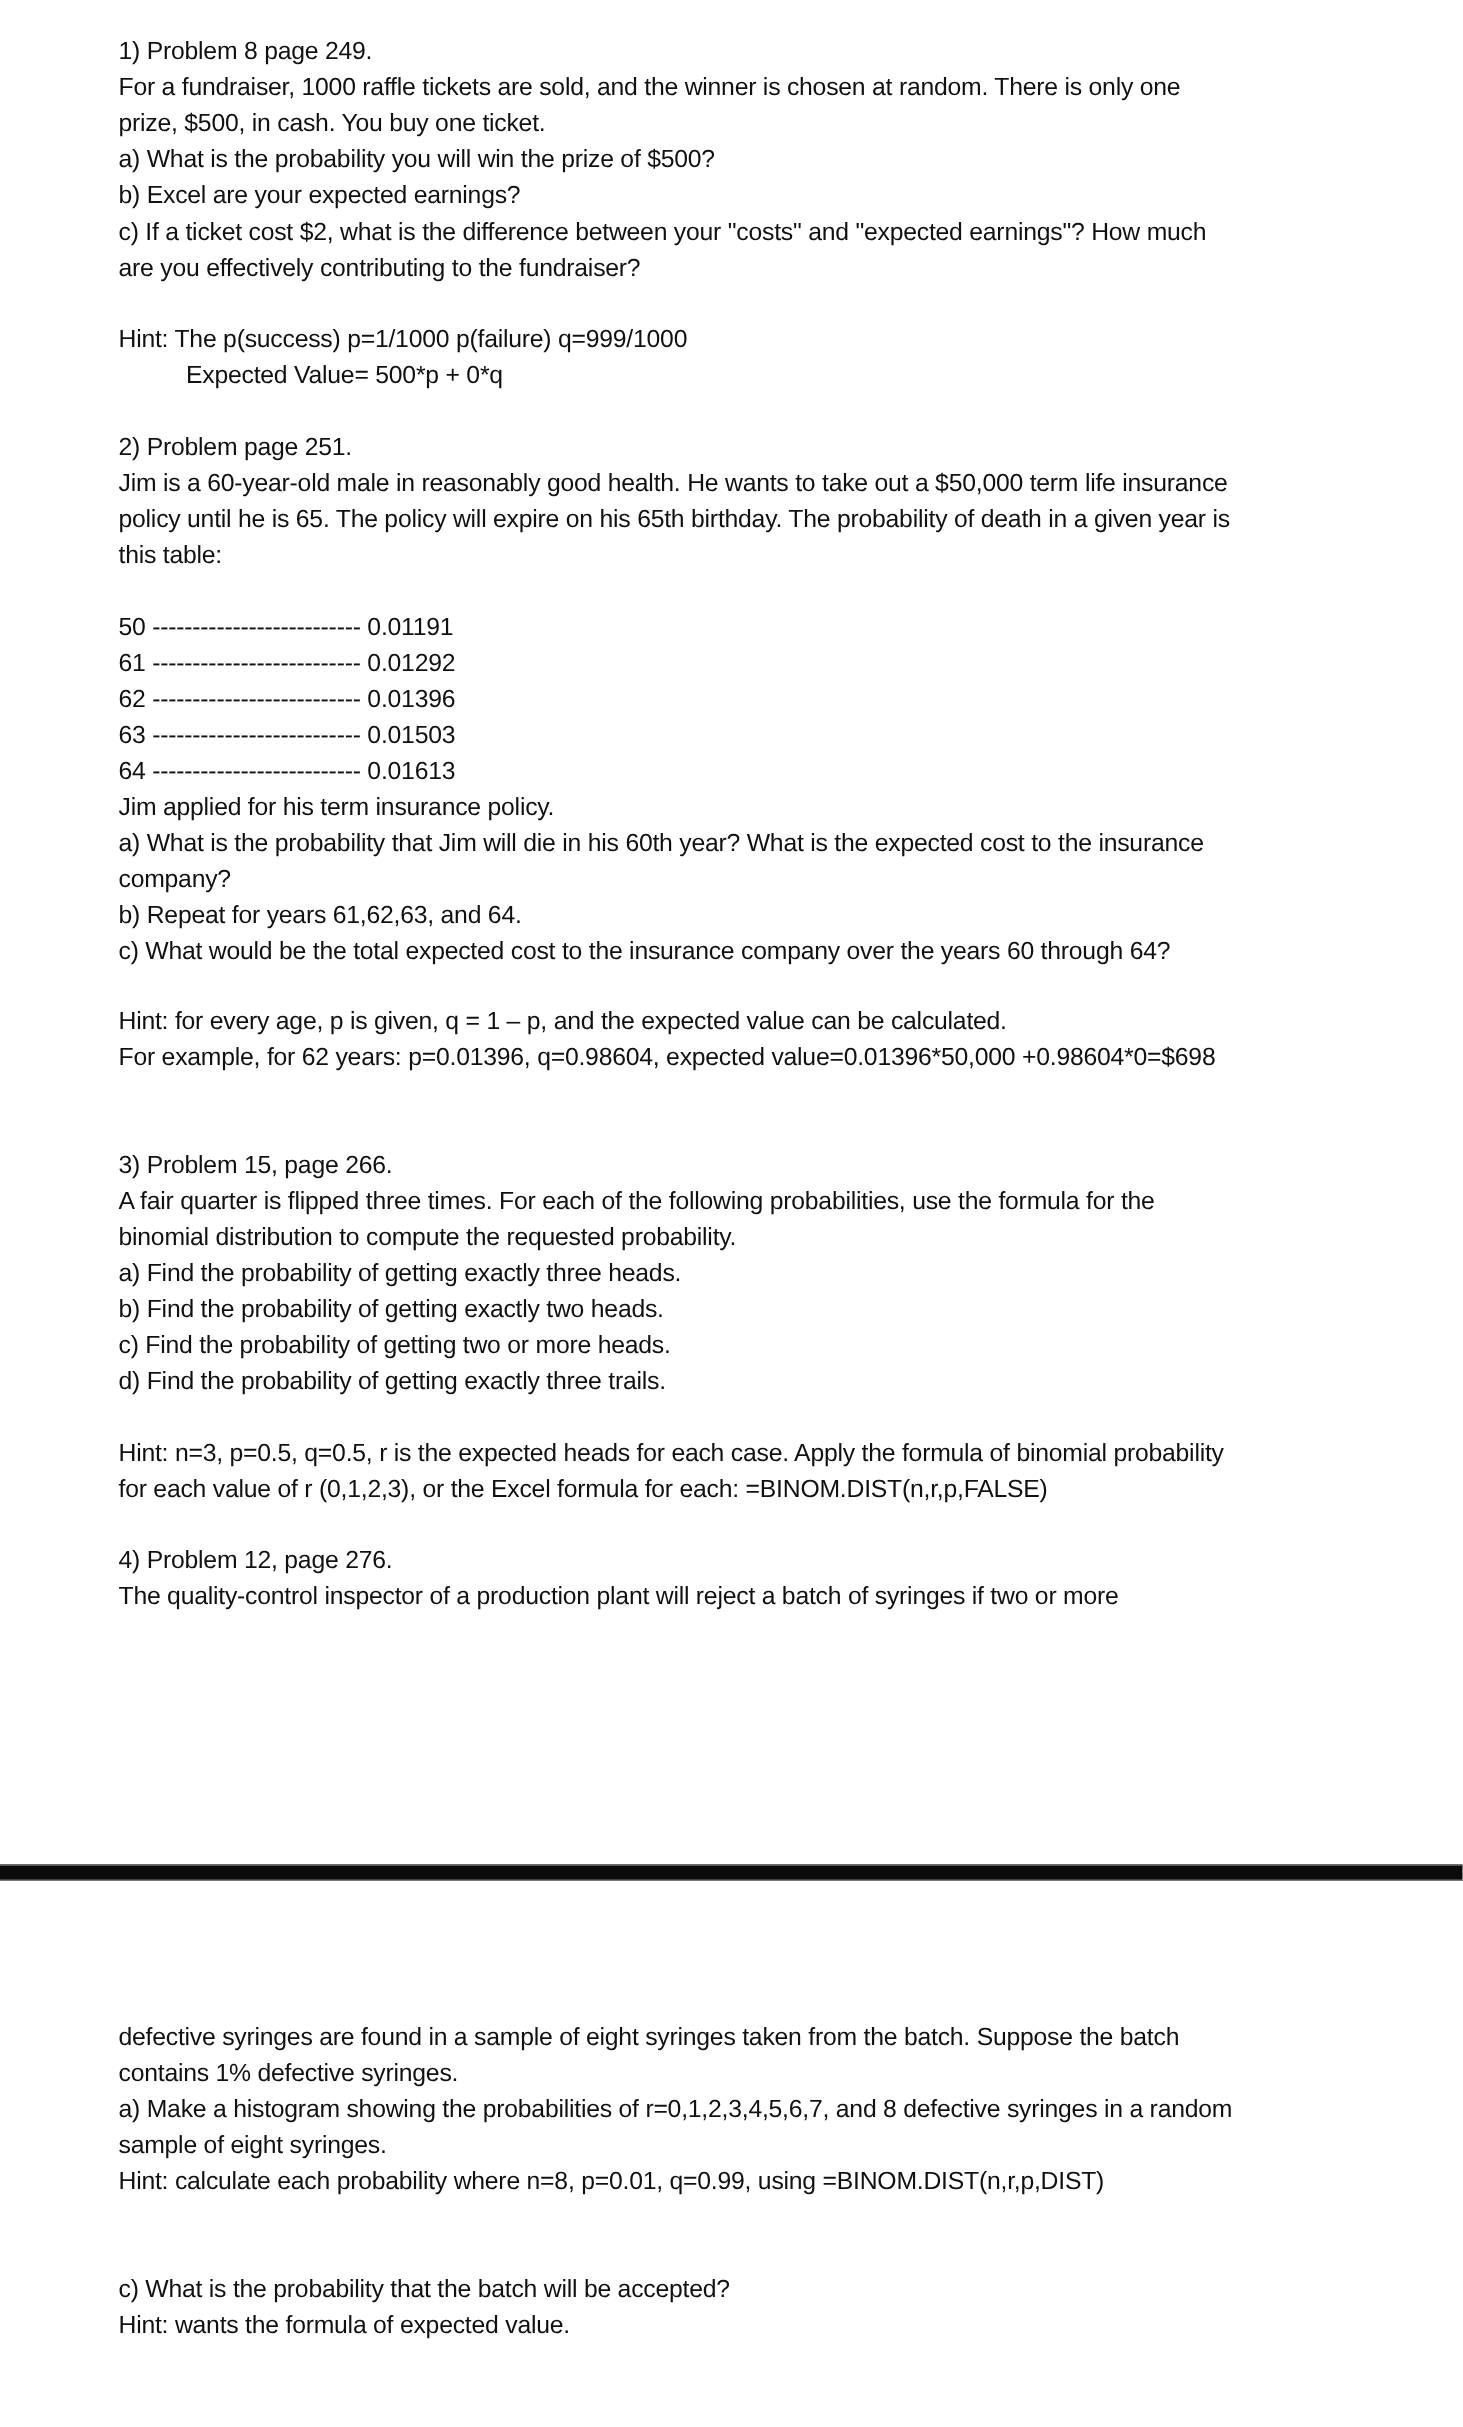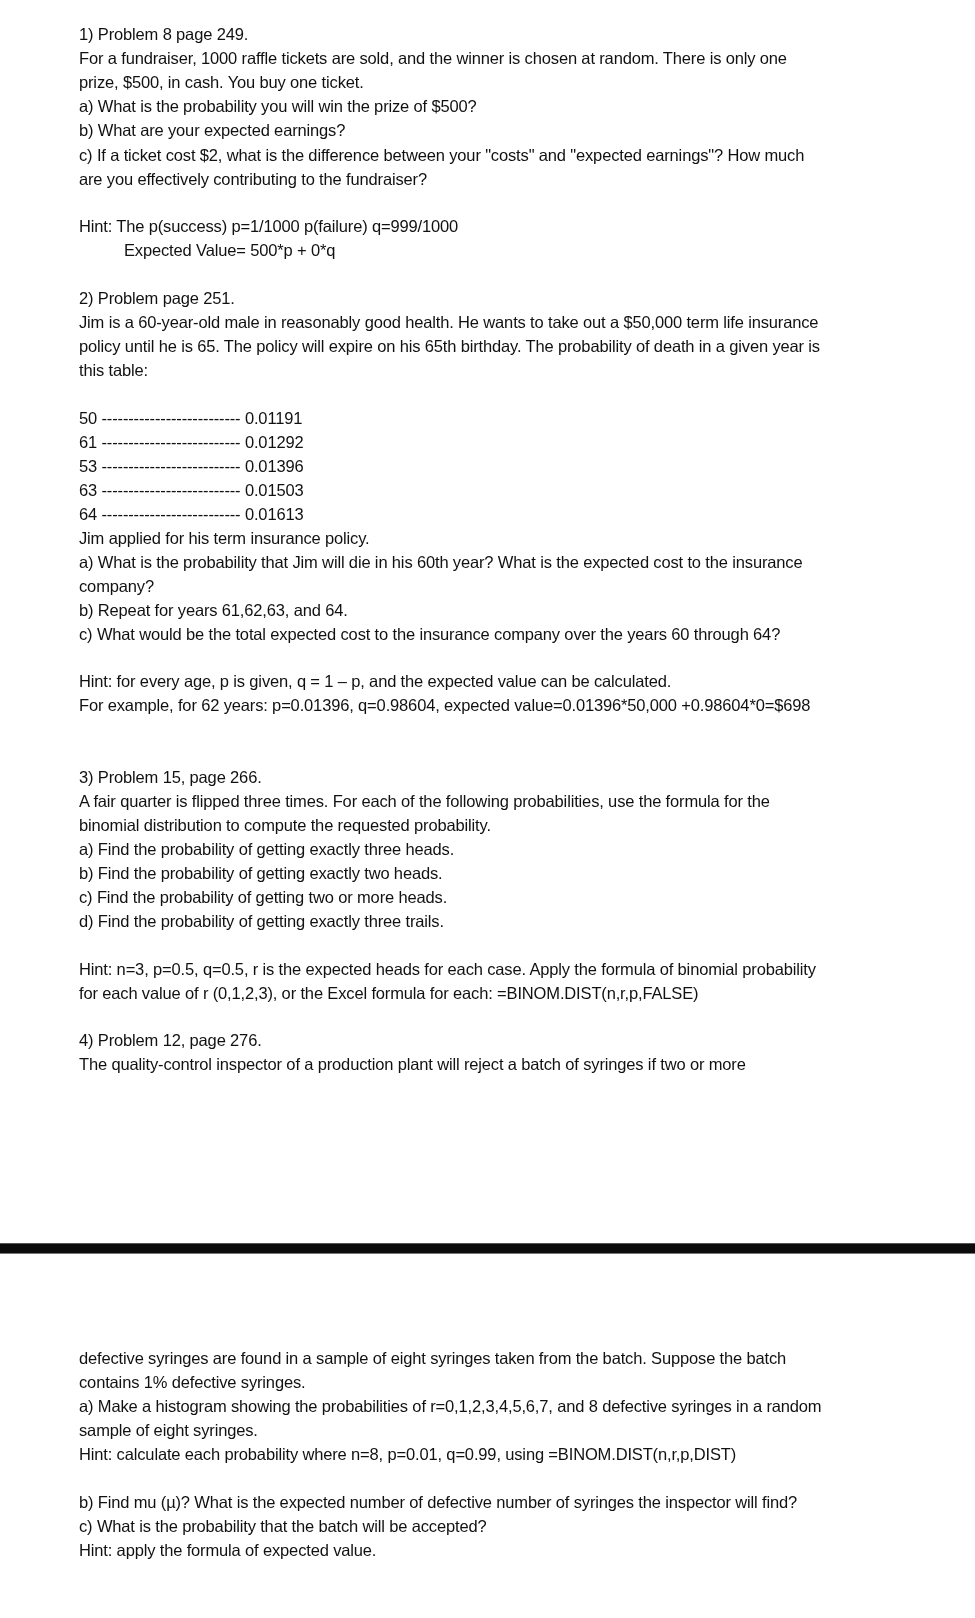--- a/index.html
+++ b/index.html
@@ -16,42 +16,42 @@
 </style>
 </head>
 <body>
 
 <div class="page page-top">
 
   <div class="line" style="top:22px">1) Problem 8 page 249.</div>
   <div class="line" style="top:46px">For a fundraiser, 1000 raffle tickets are sold, and the winner is chosen at random. There is only one</div>
   <div class="line" style="top:70px">prize, $500, in cash. You buy one ticket.</div>
   <div class="line" style="top:94px">a) What is the probability you will win the prize of $500?</div>
-  <div class="line" style="top:118px">b) What are your expected earnings?</div>
+  <div class="line" style="top:118px">b) Excel are your expected earnings?</div>
   <div class="line" style="top:143px">c) If a ticket cost $2, what is the difference between your "costs" and "expected earnings"? How much</div>
   <div class="line" style="top:167px">are you effectively contributing to the fundraiser?</div>
   <div class="line" style="top:214px">Hint: The p(success) p=1/1000 p(failure) q=999/1000</div>
   <div class="line indent" style="top:238px">Expected Value= 500*p + 0*q</div>
 
   <div class="line" style="top:286px">2) Problem page 251.</div>
   <div class="line" style="top:310px">Jim is a 60-year-old male in reasonably good health. He wants to take out a $50,000 term life insurance</div>
   <div class="line" style="top:334px">policy until he is 65. The policy will expire on his 65th birthday. The probability of death in a given year is</div>
   <div class="line" style="top:358px">this table:</div>
   <div class="line" style="top:406px">
     <span>50</span>
     <span>--------------------------</span>
     <span>0.01191</span>
   </div>
   <div class="line" style="top:430px">
     <span>61</span>
     <span>--------------------------</span>
     <span>0.01292</span>
   </div>
   <div class="line" style="top:454px">
-    <span>53</span>
+    <span>62</span>
     <span>--------------------------</span>
     <span>0.01396</span>
   </div>
   <div class="line" style="top:478px">
     <span>63</span>
     <span>--------------------------</span>
     <span>0.01503</span>
   </div>
   <div class="line" style="top:502px">
     <span>64</span>
@@ -81,16 +81,15 @@
 </div>
 
 <div class="separator"></div>
 
 <div class="page page-bottom">
   <div class="line" style="top:92px">defective syringes are found in a sample of eight syringes taken from the batch. Suppose the batch</div>
   <div class="line" style="top:116px">contains 1% defective syringes.</div>
   <div class="line" style="top:140px">a) Make a histogram showing the probabilities of r=0,1,2,3,4,5,6,7, and 8 defective syringes in a random</div>
   <div class="line" style="top:164px">sample of eight syringes.</div>
   <div class="line" style="top:188px">Hint: calculate each probability where n=8, p=0.01, q=0.99, using =BINOM.DIST(n,r,p,DIST)</div>
-  <div class="line" style="top:236px">b) Find mu (µ)? What is the expected number of defective number of syringes the inspector will find?</div>
   <div class="line" style="top:260px">c) What is the probability that the batch will be accepted?</div>
-  <div class="line" style="top:284px">Hint: apply the formula of expected value.</div>
+  <div class="line" style="top:284px">Hint: wants the formula of expected value.</div>
 </div>
 
 </body></html>

